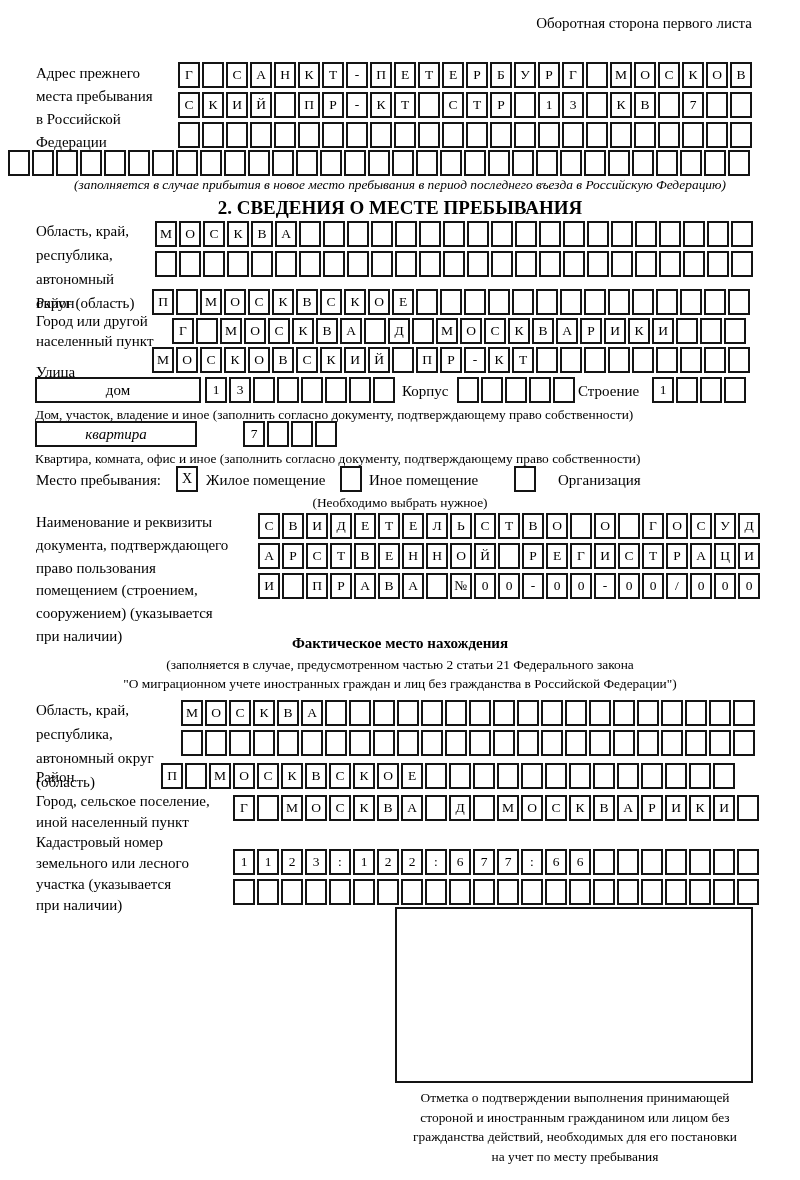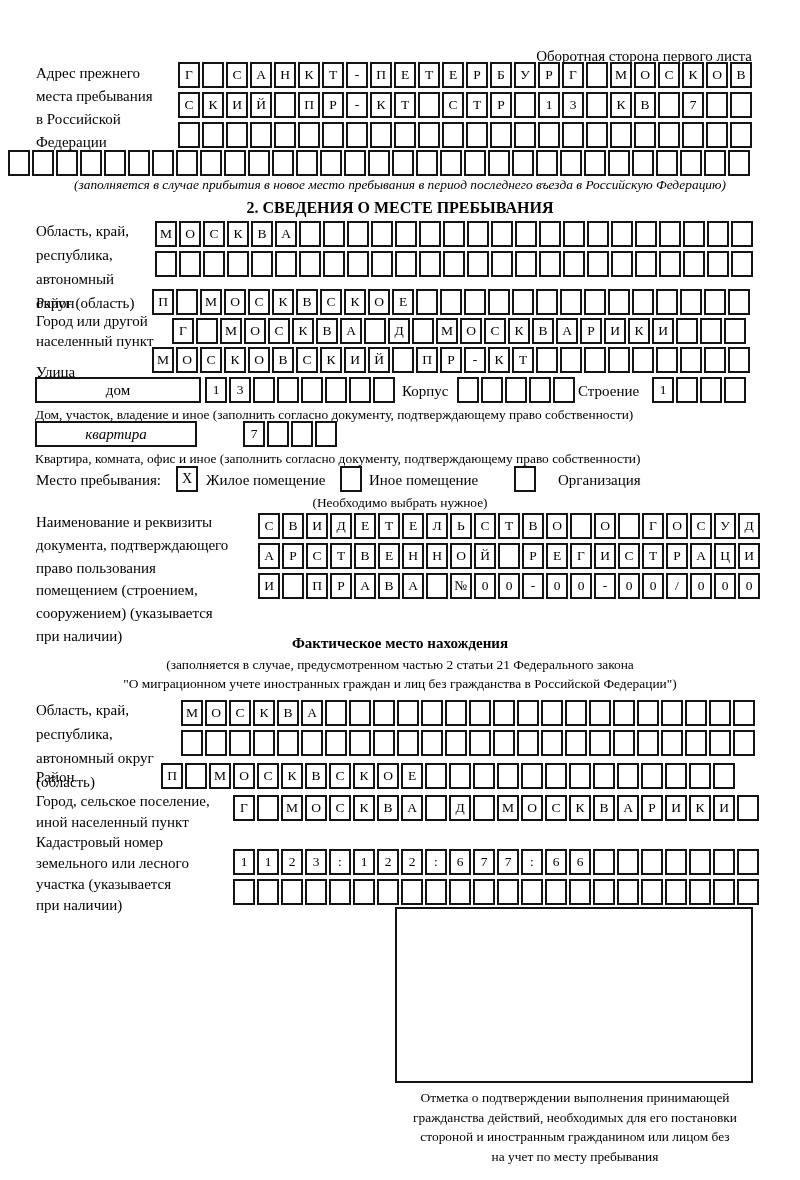--- a/index.html
+++ b/index.html
@@ -17,21 +17,21 @@
   .bold{font-weight:bold;}
   .wbox{position:absolute;height:26px;box-sizing:border-box;border:2px solid #141414;
         display:flex;align-items:center;justify-content:center;font-size:15px;background:#fff;}
   .stampbox{position:absolute;box-sizing:border-box;border:2px solid #141414;background:#fff;}
 </style>
 </head>
 <body>
 
 <div id="page">
 
-  <div class="lbl" style="top:12px;right:48px;margin-top:33px;">Оборотная сторона первого листа</div>
+  <div class="lbl" style="top:12px;right:48px;">Оборотная сторона первого листа</div>
 
   <div class="lbl" style="left:36px;top:62px;line-height:23px;">
       <div>Адрес прежнего</div>
       <div>места пребывания</div>
       <div>в Российской</div>
       <div>Федерации</div>
     </div>
   <div class="row" style="left:178px;top:62px;">
       <span class="cell">Г</span>
       <span class="cell"></span>
@@ -138,21 +138,21 @@
       <span class="cell"></span>
       <span class="cell"></span>
       <span class="cell"></span>
       <span class="cell"></span>
       <span class="cell"></span>
       <span class="cell"></span>
       <span class="cell"></span>
     </div>
   <div class="cap center" style="top:177px;font-style:italic;">(заполняется в случае прибытия в новое место пребывания в период последнего въезда в Российскую Федерацию)</div>
 
-  <div class="lbl bold center" style="top:196px;font-size:16px;">2. СВЕДЕНИЯ О МЕСТЕ ПРЕБЫВАНИЯ</div>
+  <div class="lbl bold center" style="top:196px;font-size:19px;">2. СВЕДЕНИЯ О МЕСТЕ ПРЕБЫВАНИЯ</div>
 
   <div class="lbl" style="left:36px;top:219px;line-height:24px;width:120px;">
       <div>Область, край,</div>
       <div>республика,</div>
       <div>автономный</div>
       <div>округ (область)</div>
     </div>
   <div class="row" style="left:155px;top:221px;">
       <span class="cell">М</span>
       <span class="cell">О</span>
@@ -594,18 +594,18 @@
       <span class="cell"></span>
       <span class="cell"></span>
       <span class="cell"></span>
       <span class="cell"></span>
       <span class="cell"></span>
     </div>
 
   <div class="stampbox" style="left:395px;top:907px;width:358px;height:176px;"></div>
   <div class="cap" style="left:385px;top:1088px;width:380px;text-align:center;line-height:19.5px;white-space:normal;">
       <div>Отметка о подтверждении выполнения принимающей</div>
+      <div>стороной и иностранным гражданином или лицом без</div>
       <div>гражданства действий, необходимых для его постановки</div>
-      <div>стороной и иностранным гражданином или лицом без</div>
       <div>на учет по месту пребывания</div>
     </div>
 
 </div>
 
 </body></html>

